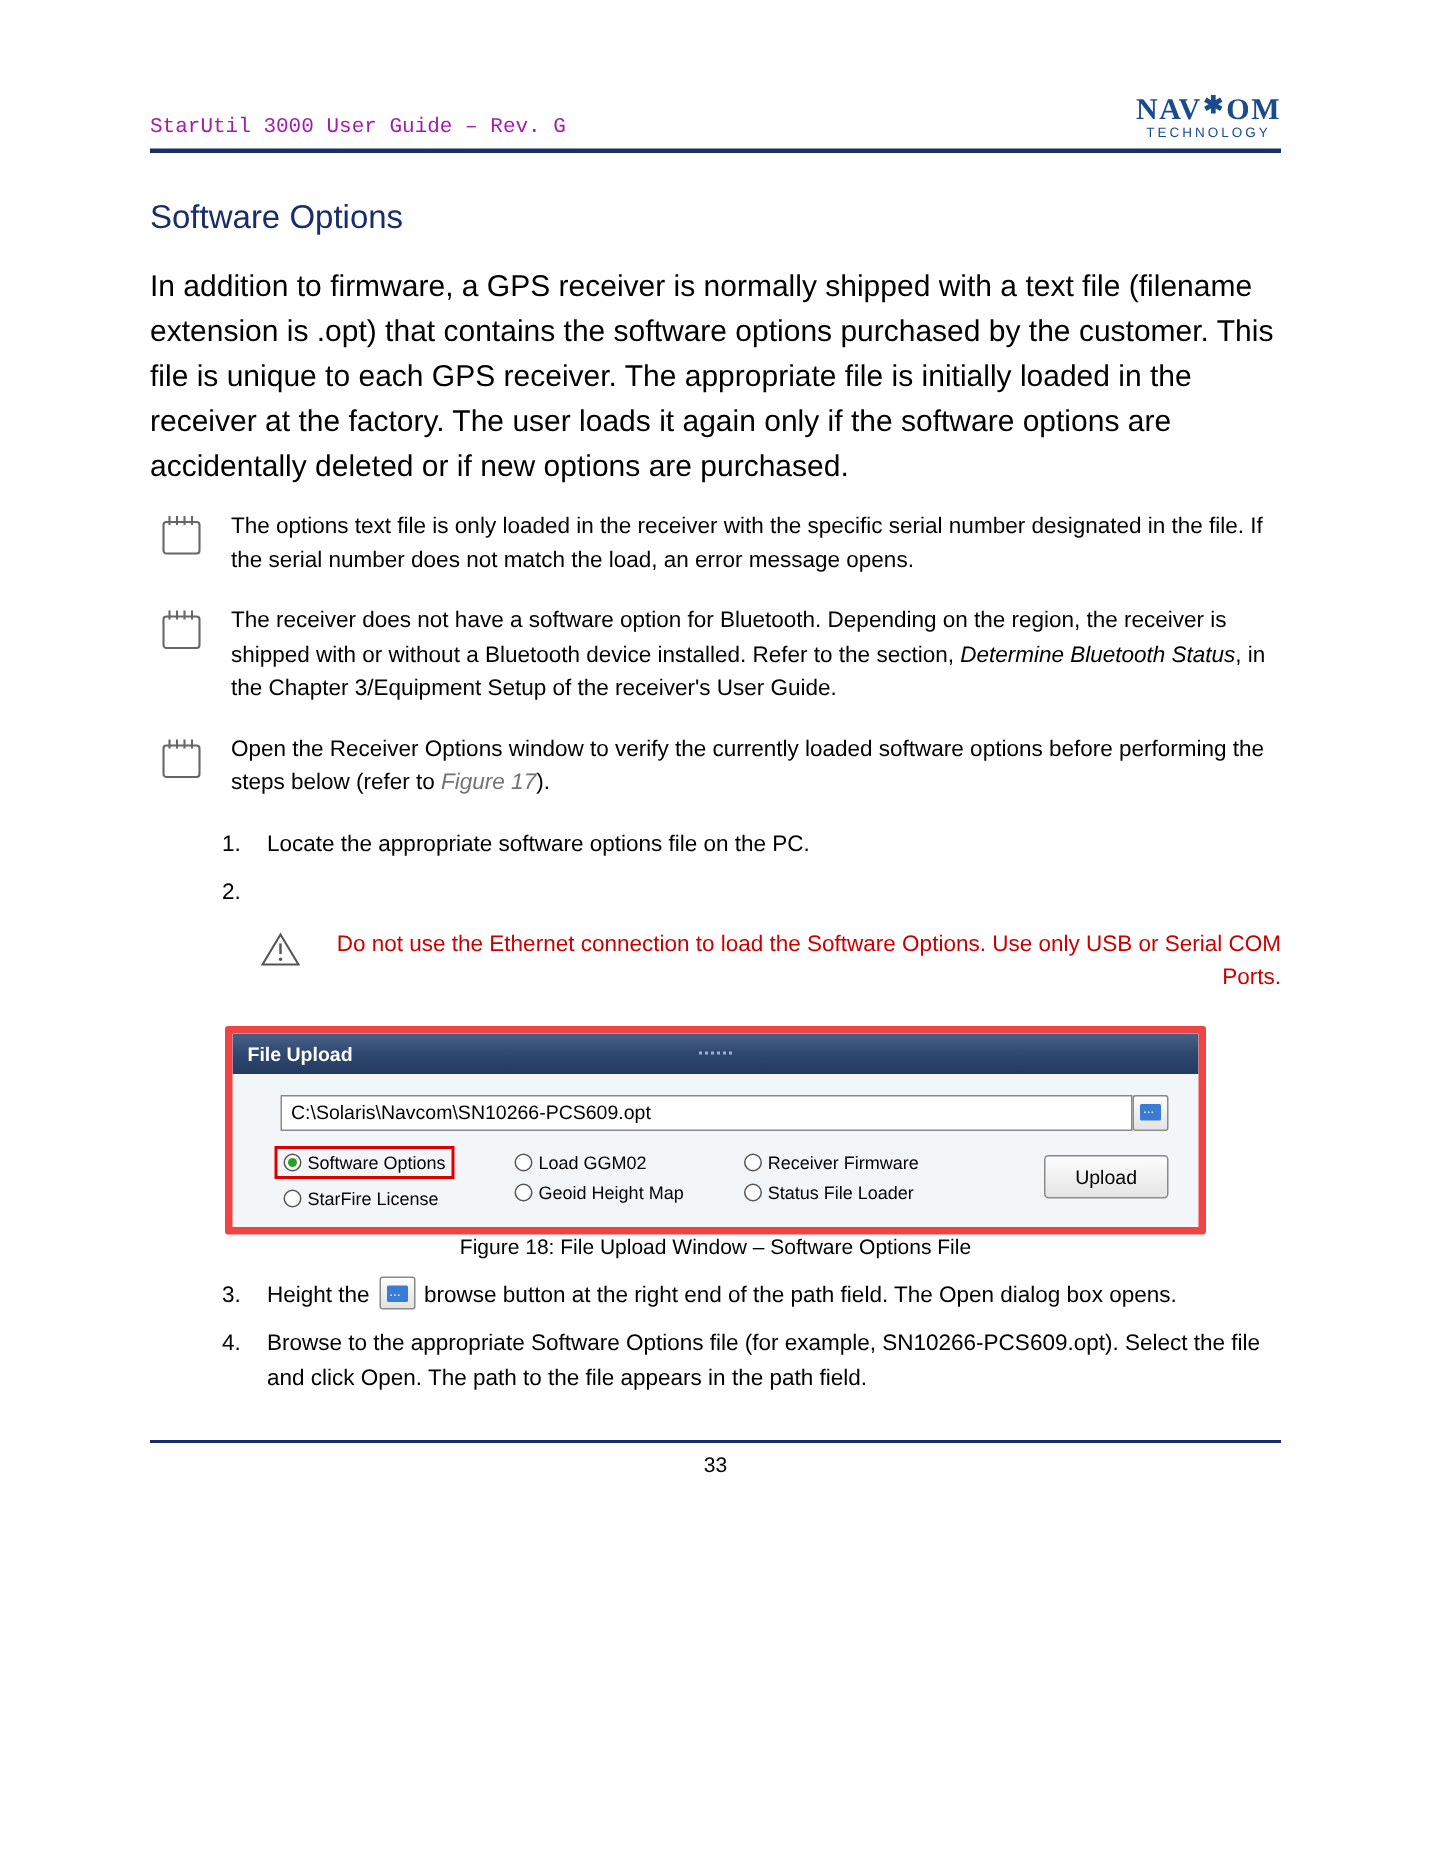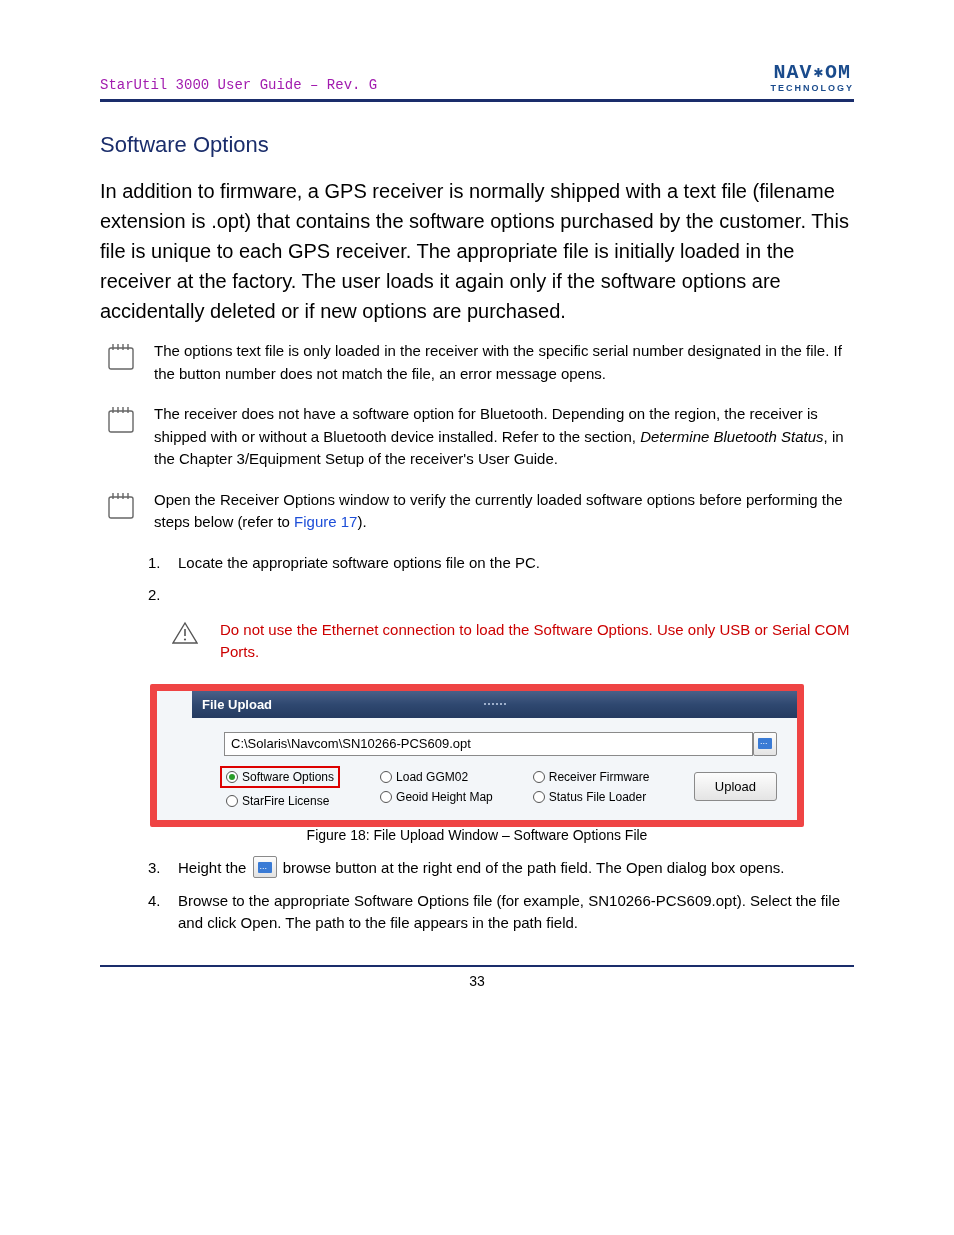--- a/index.html
+++ b/index.html
@@ -25,37 +25,36 @@
     font-family: Liberation Mono, monospace;
     color: #a21caf;
     margin-top: 33px;
   }
   .logo {
     display: flex;
     flex-direction: column;
     align-items: center;
   }
   .logo-top {
-    font-family: Liberation Mono, monospace;
+    font-family: Liberation Serif, serif;
     font-weight: 900;
     font-size: 20px;
     letter-spacing: 1px;
     color: #1a4b8c;
     line-height: 1;
     display: flex;
-    align-items: center;
   }
   .logo-star {
     color: #1a4b8c;
     font-size: 16px;
     margin: 0 1px;
   }
   .logo-bottom {
     font-family: Arial Black, Arial, sans-serif;
-    font-weight: 700;
+    font-weight: 400;
     font-size: 9px;
     letter-spacing: 2px;
     color: #1a4b8c;
     text-align: right;
   }
   .hr-top {
     border: none;
     border-top: 3px solid #1a2d6b;
     margin-bottom: 30px;
   }
@@ -87,57 +86,58 @@
     margin-left: 8px;
     margin-right: 18px;
   }
   .note-icon svg { display: block; }
   .note-body {
     font-size: 15px;
     line-height: 1.5;
     flex: 1;
   }
   .ref-blue {
-    color: #1d4ed8;
+    color: #737373;
+    font-style: italic;
   }
   .list-item {
     display: flex;
     margin: 6px 0 10px 48px;
     font-size: 15px;
     line-height: 1.5;
   }
   .list-num {
     width: 30px;
     flex-shrink: 0;
   }
   .warn-row {
     display: flex;
     margin: 12px 0 18px 72px;
+    text-align: right;
   }
   .warn-icon {
     width: 28px;
     flex-shrink: 0;
     margin-right: 20px;
     padding-top: 2px;
   }
   .warn-text {
     font-size: 15px;
     line-height: 1.5;
     color: #c00;
     flex: 1;
   }
   .figure-wrap {
     margin: 20px 50px 8px 50px;
   }
   .file-upload-box {
-    border: 7px solid #ef4444;
+    border: 5px solid #ef4444;
     background: #f3f6f9;
     border-radius: 2px;
     overflow: hidden;
-    padding-left: 35px;
   }
   .fu-header {
     background: linear-gradient(to bottom, #4a6088 0%, #2f4870 50%, #243a60 100%);
     color: #fff;
     font-size: 13px;
     font-weight: bold;
     padding: 6px 10px;
     position: relative;
   }
   .fu-grip {
@@ -312,21 +312,21 @@
   <div class="note-row">
     <div class="note-icon">
       <svg width="26" height="28" viewBox="0 0 26 28">
         <rect x="1" y="6" width="24" height="21" rx="2" fill="none" stroke="#666" stroke-width="1.4"></rect>
         <line x1="5" y1="2" x2="5" y2="8" stroke="#666" stroke-width="1.4"></line>
         <line x1="10" y1="2" x2="10" y2="8" stroke="#666" stroke-width="1.4"></line>
         <line x1="15" y1="2" x2="15" y2="8" stroke="#666" stroke-width="1.4"></line>
         <line x1="20" y1="2" x2="20" y2="8" stroke="#666" stroke-width="1.4"></line>
       </svg>
     </div>
-    <div class="note-body">The options text file is only loaded in the receiver with the specific serial number designated in the file. If the button number does not match the file, an error message opens.</div>
+    <div class="note-body">The options text file is only loaded in the receiver with the specific serial number designated in the file. If the serial number does not match the load, an error message opens.</div>
   </div>
 
   <div class="note-row">
     <div class="note-icon">
       <svg width="26" height="28" viewBox="0 0 26 28">
         <rect x="1" y="6" width="24" height="21" rx="2" fill="none" stroke="#666" stroke-width="1.4"></rect>
         <line x1="5" y1="2" x2="5" y2="8" stroke="#666" stroke-width="1.4"></line>
         <line x1="10" y1="2" x2="10" y2="8" stroke="#666" stroke-width="1.4"></line>
         <line x1="15" y1="2" x2="15" y2="8" stroke="#666" stroke-width="1.4"></line>
         <line x1="20" y1="2" x2="20" y2="8" stroke="#666" stroke-width="1.4"></line>

